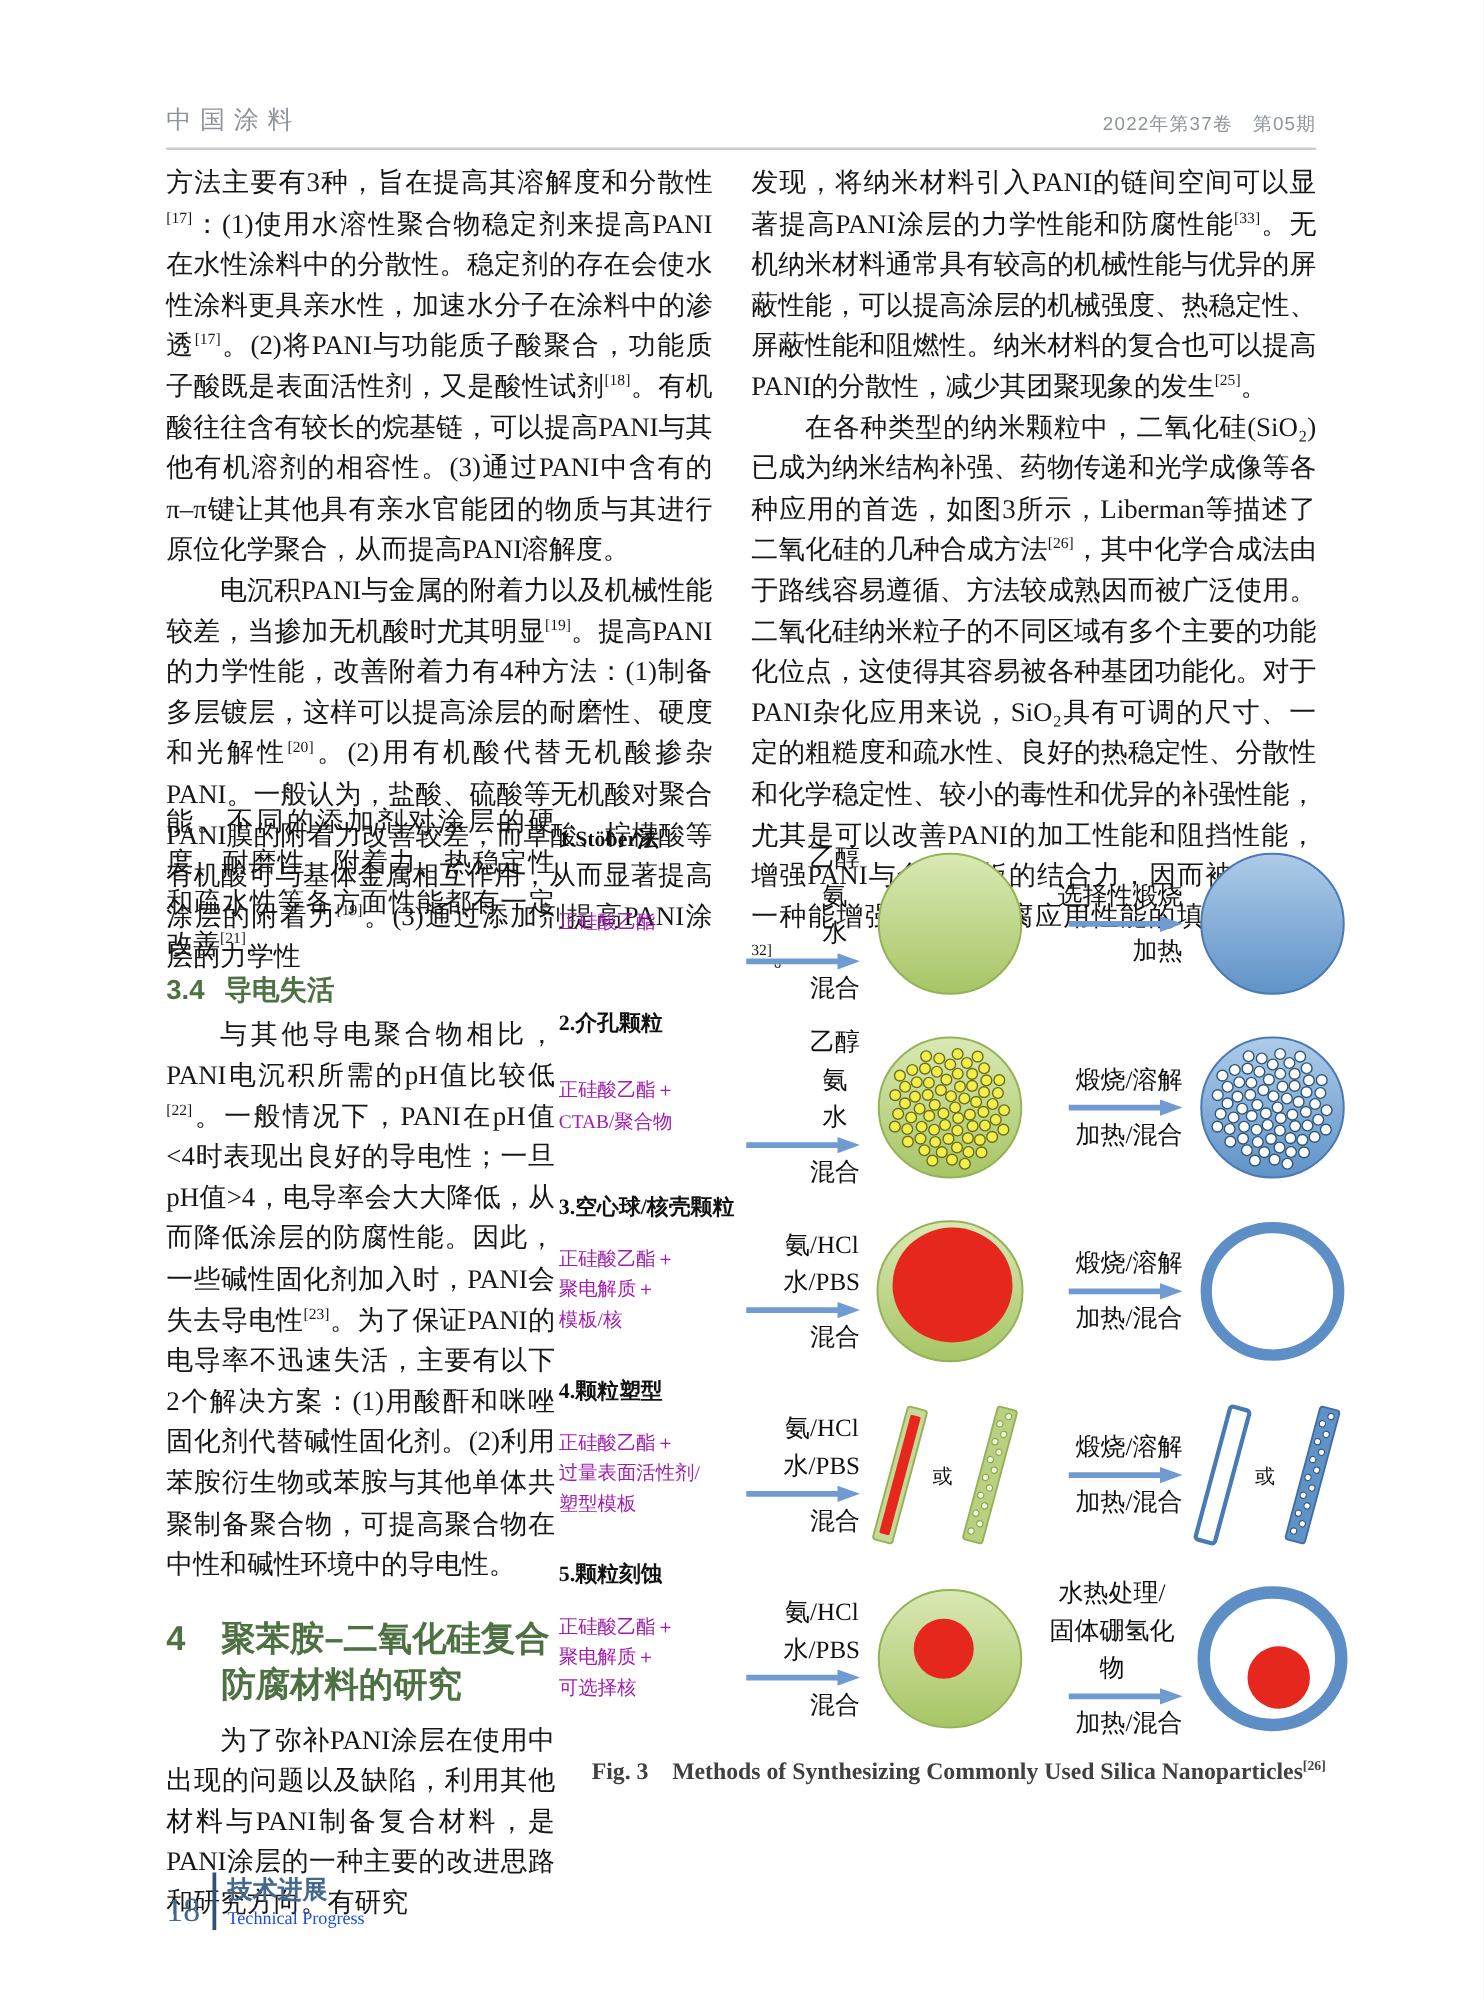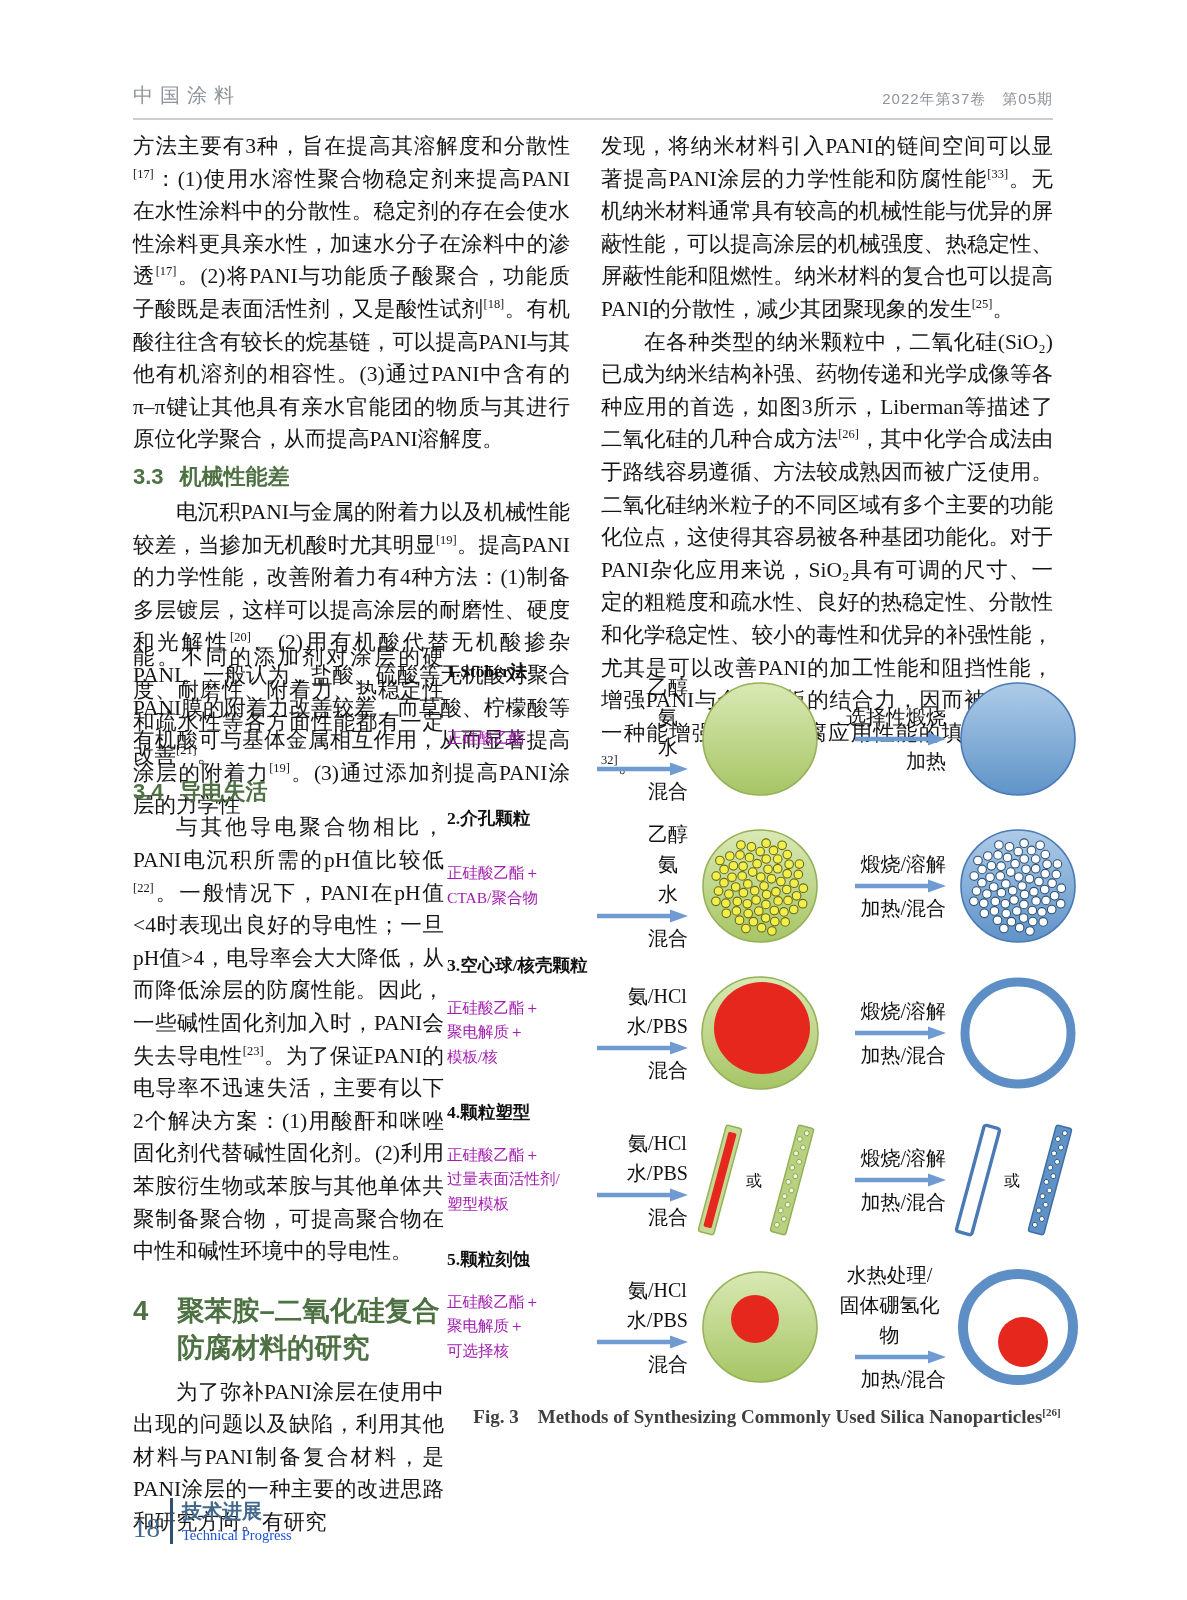--- a/index.html
+++ b/index.html
@@ -50,24 +50,20 @@
 
 <div class="page">
 
   <div class="header">
     <span class="journal-name">中国涂料</span>
     <span class="issue-info">2022年第37卷　第05期</span>
   </div>
 
   <div class="col col-left-top">
     <p class="body-text">方法主要有3种，旨在提高其溶解度和分散性<sup>[17]</sup>：(1)使用水溶性聚合物稳定剂来提高PANI在水性涂料中的分散性。稳定剂的存在会使水性涂料更具亲水性，加速水分子在涂料中的渗透<sup>[17]</sup>。(2)将PANI与功能质子酸聚合，功能质子酸既是表面活性剂，又是酸性试剂<sup>[18]</sup>。有机酸往往含有较长的烷基链，可以提高PANI与其他有机溶剂的相容性。(3)通过PANI中含有的π–π键让其他具有亲水官能团的物质与其进行原位化学聚合，从而提高PANI溶解度。</p>
-    <h3 class="sub-heading">
-      <span>3.3</span>
-      <span>机械性能差</span>
-    </h3>
     <p class="body-text indent">电沉积PANI与金属的附着力以及机械性能较差，当掺加无机酸时尤其明显<sup>[19]</sup>。提高PANI的力学性能，改善附着力有4种方法：(1)制备多层镀层，这样可以提高涂层的耐磨性、硬度和光解性<sup>[20]</sup>。(2)用有机酸代替无机酸掺杂PANI。一般认为，盐酸、硫酸等无机酸对聚合PANI膜的附着力改善较差，而草酸、柠檬酸等有机酸可与基体金属相互作用，从而显著提高涂层的附着力<sup>[19]</sup>。(3)通过添加剂提高PANI涂层的力学性</p>
   </div>
 
   <div class="col col-left-narrow">
     <p class="body-text">能。不同的添加剂对涂层的硬度、耐磨性、附着力、热稳定性和疏水性等各方面性能都有一定改善<sup>[21]</sup>。</p>
     <h3 class="sub-heading">
       <span>3.4</span>
       <span>导电失活</span>
     </h3>
     <p class="body-text indent">与其他导电聚合物相比，PANI电沉积所需的pH值比较低<sup>[22]</sup>。一般情况下，PANI在pH值&lt;4时表现出良好的导电性；一旦pH值&gt;4，电导率会大大降低，从而降低涂层的防腐性能。因此，一些碱性固化剂加入时，PANI会失去导电性<sup>[23]</sup>。为了保证PANI的电导率不迅速失活，主要有以下2个解决方案：(1)用酸酐和咪唑固化剂代替碱性固化剂。(2)利用苯胺衍生物或苯胺与其他单体共聚制备聚合物，可提高聚合物在中性和碱性环境中的导电性。</p>

